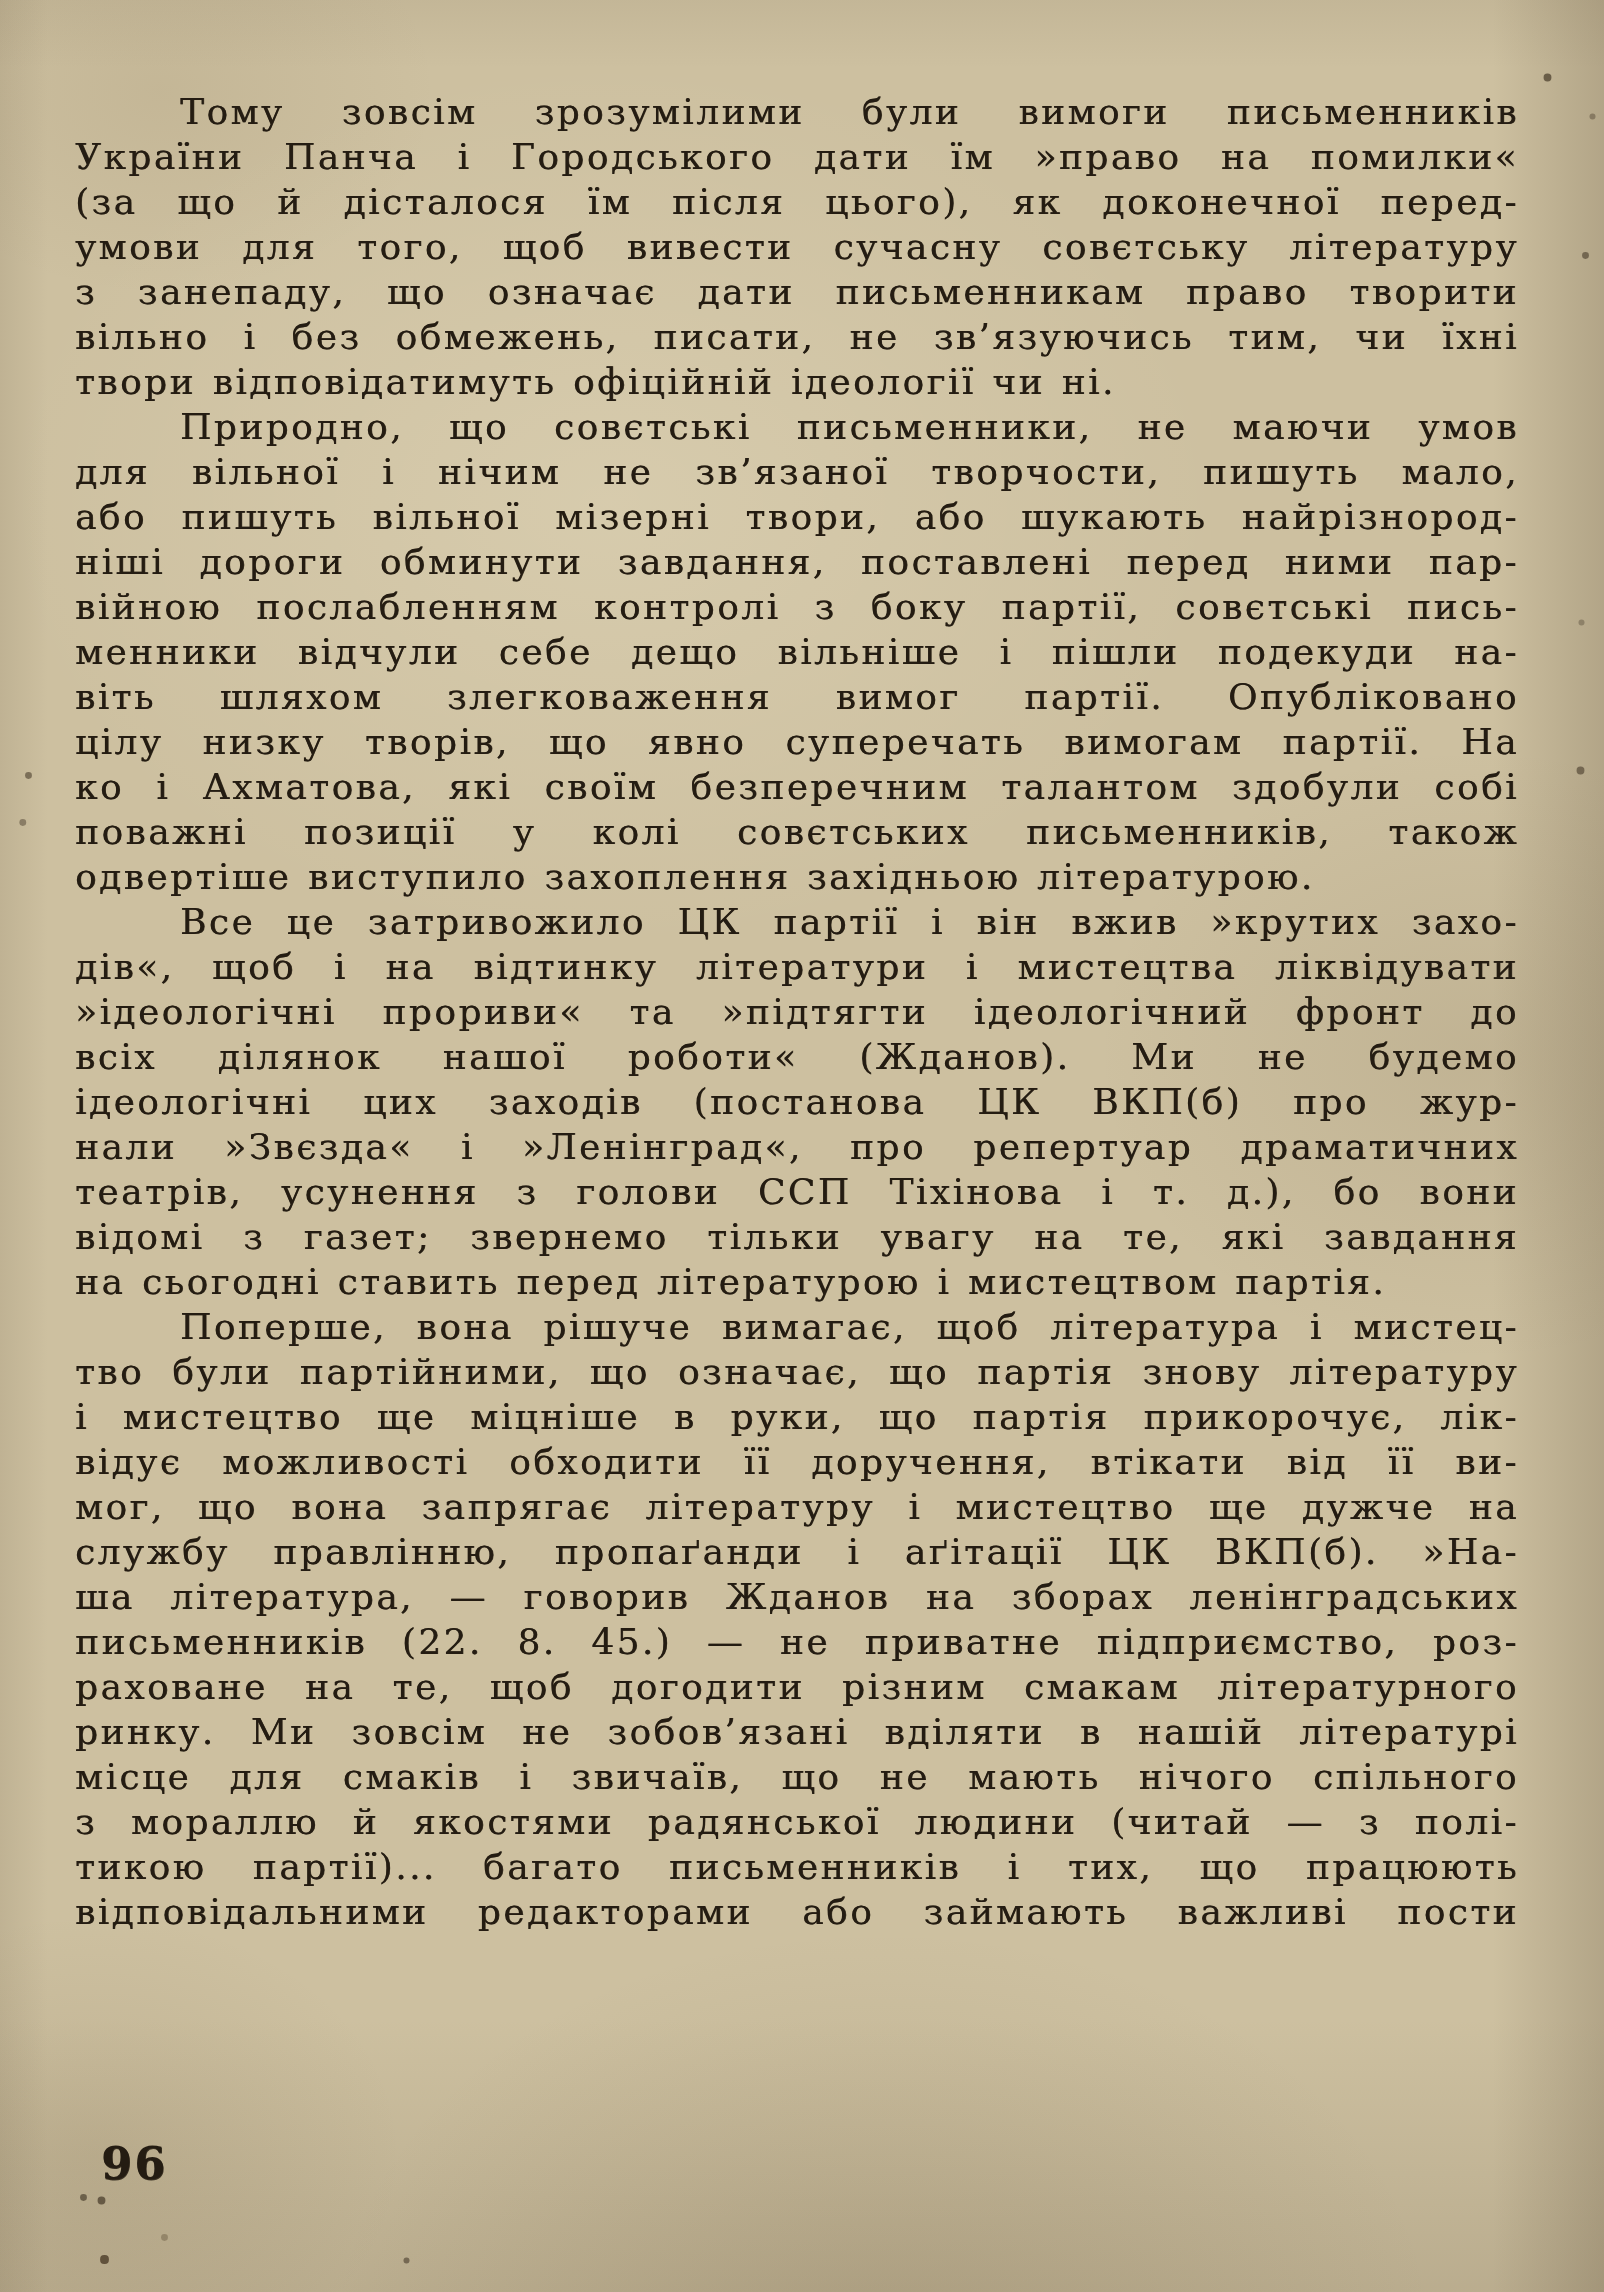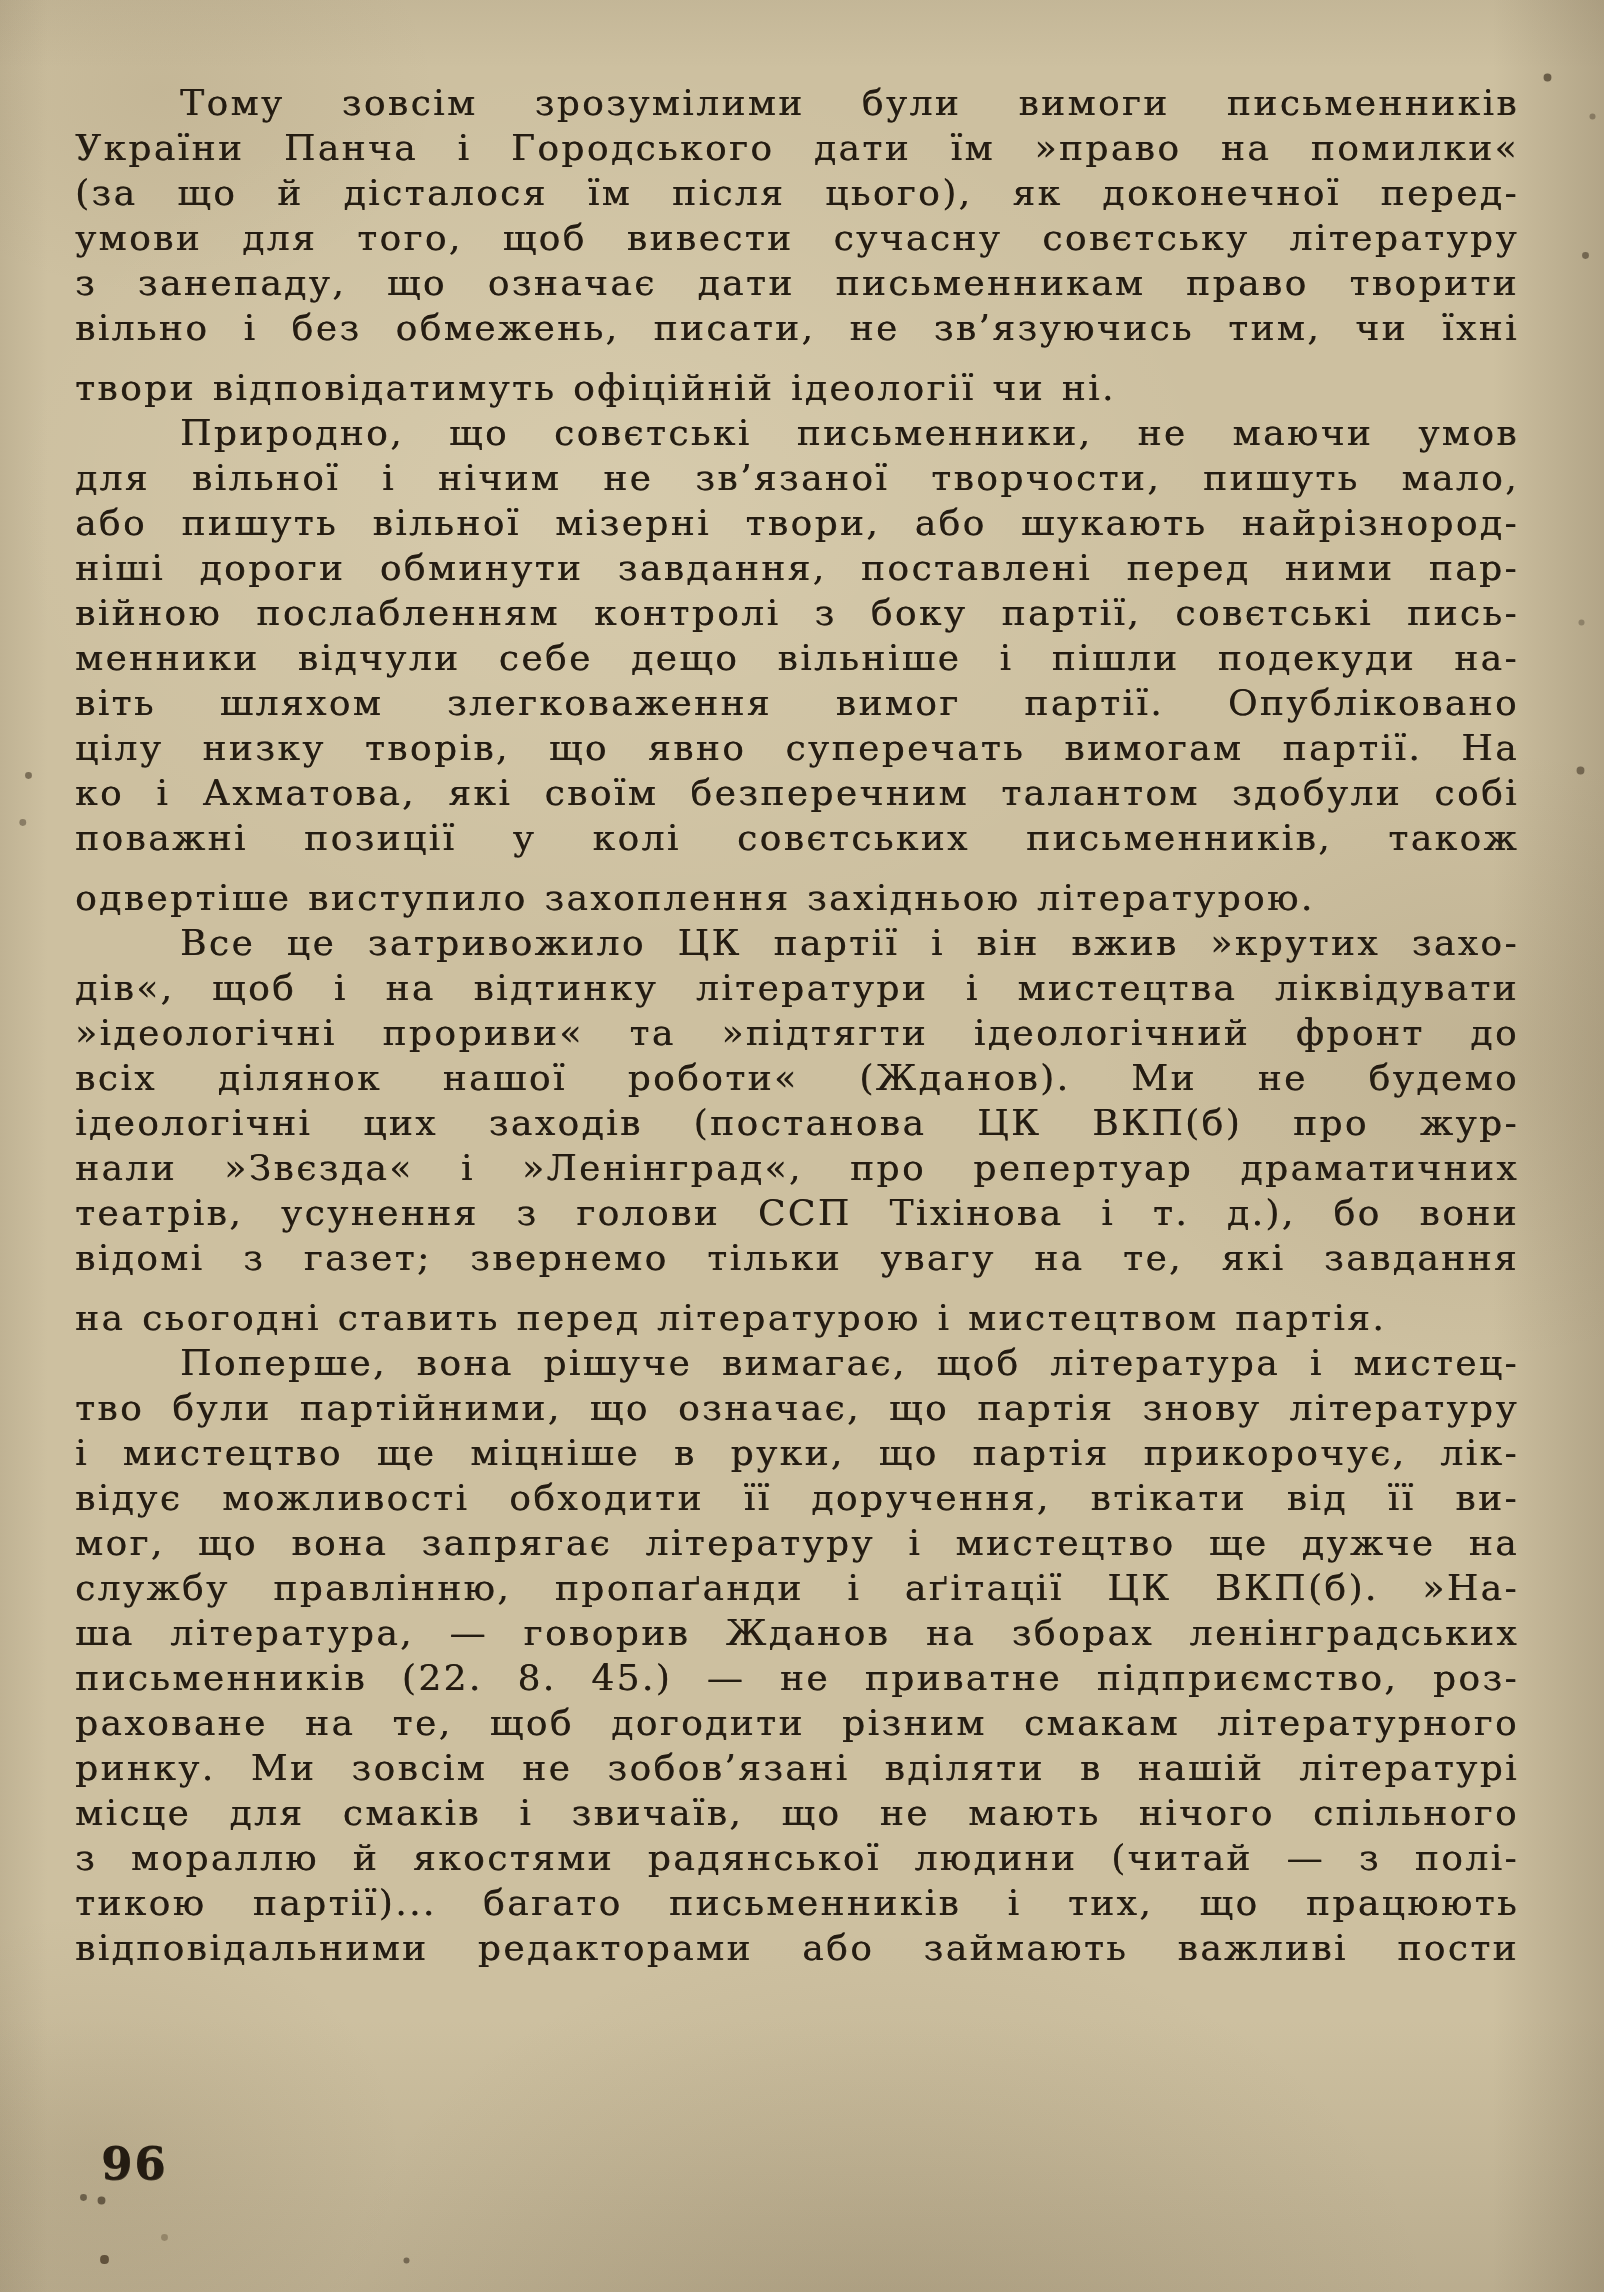--- a/index.html
+++ b/index.html
@@ -51,39 +51,38 @@
       21.3px   821px 0 1.9px   rgba(48,36,22,0.40),
       82px   2196px 0 1.9px  rgba(48,36,22,0.55),
       100px  2199px 0 2.4px rgba(48,36,22,0.60),
       163px  2236px 0 1.9px  rgba(96,80,55,0.40),
       103px  2258px 0 2.9px  rgba(52,36,18,0.65),
       405px  2259px 0 1.5px rgba(48,36,22,0.50);
   }
   .text-block {
     position: absolute;
     left: 75px;
-    top: 80px;
+    top: 89px;
     width: 1444px;
   }
   .line {
     font-size: 36px;
     line-height: 45px;
     letter-spacing: 2.4px;
     word-spacing: 2.9px;
     text-align: justify;
     text-align-last: justify;
     -moz-text-align-last: justify;
     white-space: normal;
     text-shadow: 0.4px 0.4px 0.5px rgba(28,20,10,0.75);
   }
   .line.indent { padding-left: 105px; }
   .line.end {
     text-align: left;
     text-align-last: left;
-    margin-top: 15px;
     -moz-text-align-last: left;
   }
   .page-number {
     position: absolute;
     left: 101px;
     top: 2117px;
     font-size: 45px;
     font-weight: bold;
     letter-spacing: 1.9px;
     text-shadow: 0.5px 0.5px 0.6px rgba(28,20,10,0.8);

